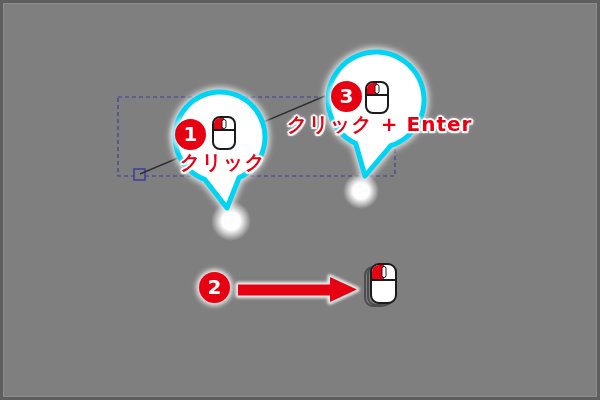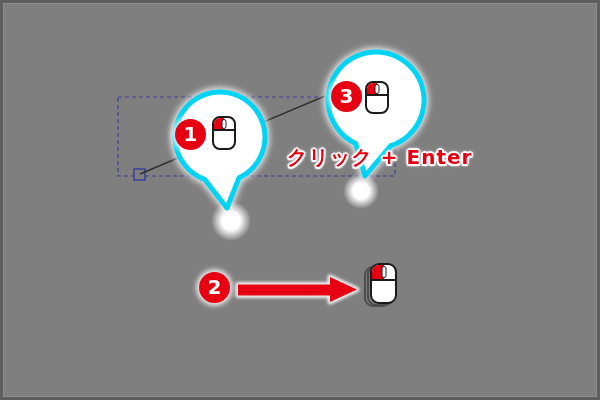--- a/index.html
+++ b/index.html
@@ -37,21 +37,20 @@
   .ghost{position:absolute;background:transparent;border:2px solid #4d4d4d;border-radius:9px;box-sizing:border-box;}
 
   
   .label{
     position:absolute;color:var(--red,#e60012);font-weight:bold;font-size:20px;
     text-align:center;white-space:nowrap;letter-spacing:1px;
     text-shadow:
       -2px 0 1px #fff, 2px 0 1px #fff, 0 -2px 1px #fff, 0 2px 1px #fff,
       -1.5px -1.5px 1px #fff, 1.5px -1.5px 1px #fff,
       -1.5px 1.5px 1px #fff, 1.5px 1.5px 1px #fff, 0 0 5px #fff;
-    margin-top: 33px;
   }
 </style>
 </head>
 <body>
 
 <div class="stage">
 
   <svg class="gfx" viewBox="0 0 600 400">
     <defs>
       <filter id="b3" x="-40%" y="-40%" width="180%" height="180%">
@@ -86,20 +85,21 @@
     <polygon class="arrow-glow" filter="url(#b15)" points="238,284.5 330,284.5 330,277 357,289.5 330,302 330,295.5 238,295.5"></polygon>
     <polygon class="arrow-red" points="238,284.5 330,284.5 330,277 357,289.5 330,302 330,295.5 238,295.5"></polygon>
   </svg>
 
   <div class="badge" style="left:175px;top:119px;">1</div>
   <div class="mouse" style="left:212px;top:116px;width:24px;height:34px;">
     <span class="m-left"></span>
     <span class="m-divider"></span>
     <span class="m-wheel"></span>
   </div>
+  <div class="label" style="left:163px;top:149px;width:120px;">クリック</div>
 
   <div class="badge" style="left:331px;top:81px;">3</div>
   <div class="mouse" style="left:365px;top:81px;width:24px;height:33px;">
     <span class="m-left"></span>
     <span class="m-divider"></span>
     <span class="m-wheel"></span>
   </div>
   <div class="label" style="left:287px;top:111px;width:180px;">クリック + Enter</div>
 
   <div class="badge" style="left:199px;top:272px;">2</div>

